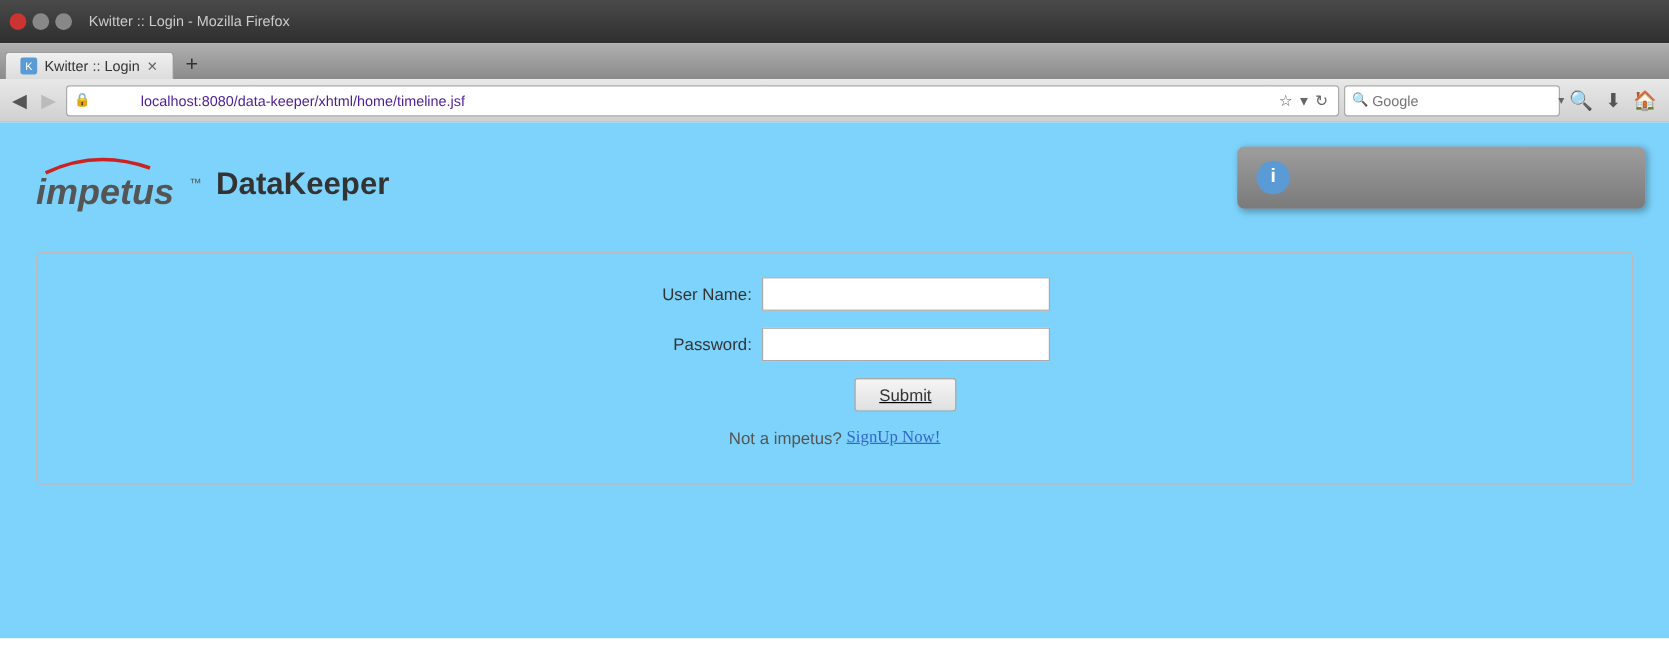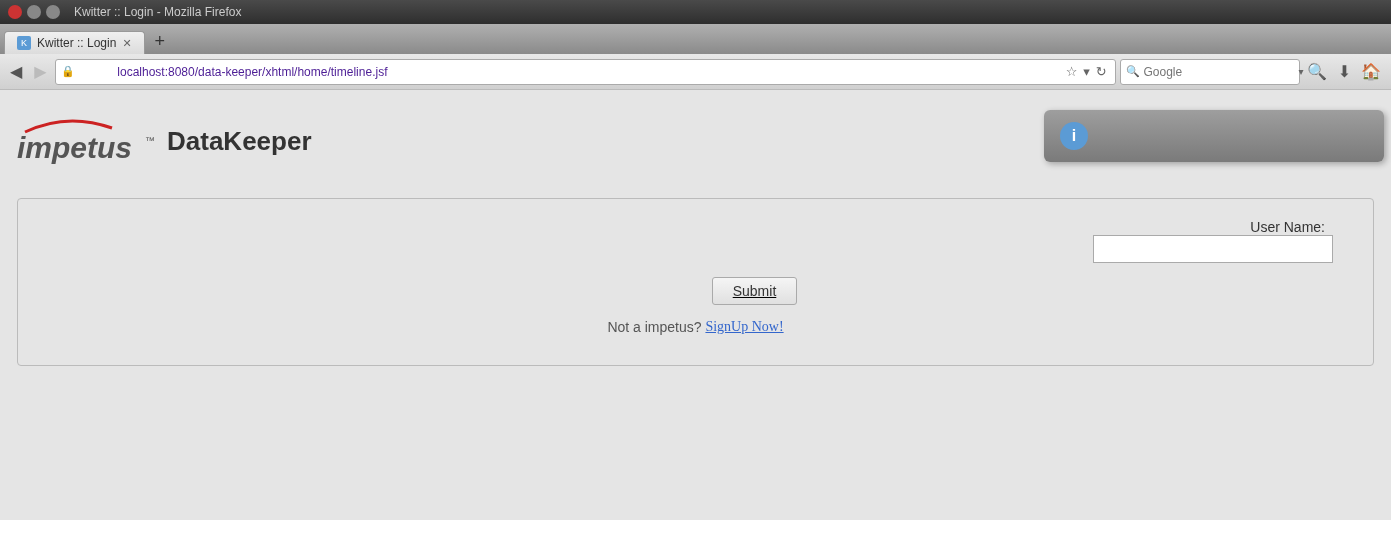--- a/index.html
+++ b/index.html
@@ -7,21 +7,21 @@
     body {
       font-family: Arial, sans-serif;
       font-size: 14px;
       background: #fff;
       overflow: hidden;
     }
 
     
     .browser-titlebar {
       background: linear-gradient(to bottom, #4a4a4a, #2e2e2e);
-      height: 24px;
+      height: 36px;
       display: flex;
       align-items: center;
       padding: 0 8px;
       gap: 6px;
     }
     .window-controls {
       display: flex;
       gap: 5px;
       align-items: center;
     }
@@ -176,23 +176,23 @@
       background: none;
       border: none;
       cursor: pointer;
       font-size: 16px;
       padding: 2px 4px;
       color: #555;
     }
 
     
     .page-content {
-      background: #e5e5e5;
+      background: #7dd3fc;
       min-height: 430px;
-      padding: 20px 7px;
+      padding: 20px 20px;
       position: relative;
     }
 
     
     .page-header {
       display: flex;
       align-items: center;
       margin-bottom: 25px;
       position: relative;
     }
@@ -259,24 +259,23 @@
       font-size: 16px;
       font-weight: bold;
       color: #333;
       border-bottom: 1px solid #bbb;
     }
     .login-body {
       padding: 20px 40px 30px;
     }
     .form-row {
       display: flex;
-      align-items: flex-end;
+      align-items: center;
       margin-bottom: 14px;
       justify-content: center;
-      flex-direction: column;
     }
     .form-label {
       text-align: right;
       width: 110px;
       margin-right: 8px;
       font-size: 14px;
       color: #333;
     }
     .form-input {
       width: 240px;
@@ -385,20 +384,24 @@
   </div>
 
   <div class="login-container">
     <div class="login-body">
 
       <div class="form-row">
         <label class="form-label">User Name:</label>
         <input class="form-input" type="text" style="">
       </div>
 
+      <div class="form-row">
+        <label class="form-label">Password:</label>
+        <input class="form-input" type="password" style="">
+      </div>
 
       <div class="form-submit-row">
         <button class="submit-btn">Submit</button>
       </div>
 
       <div class="signup-row">
         <span>Not a impetus?</span>&nbsp;
         <a class="signup-link">SignUp Now!</a>
       </div>
 

